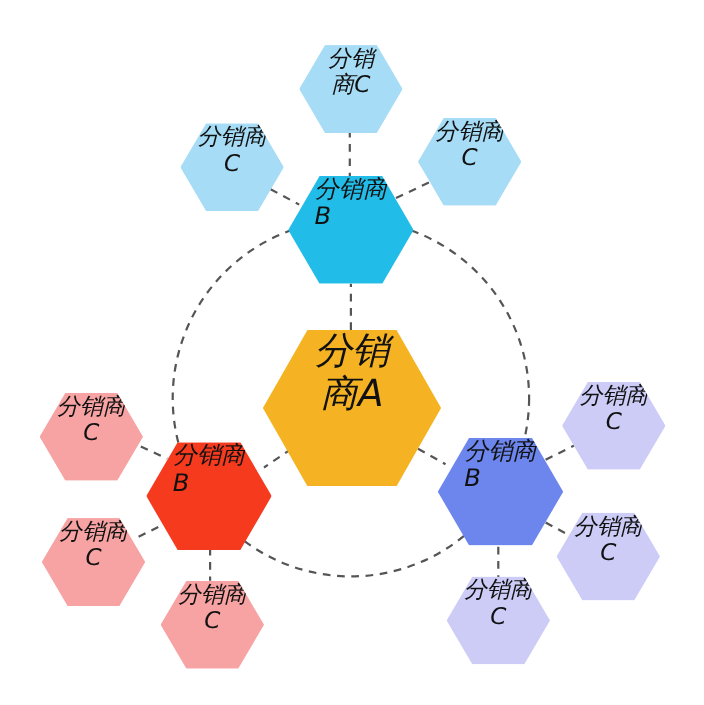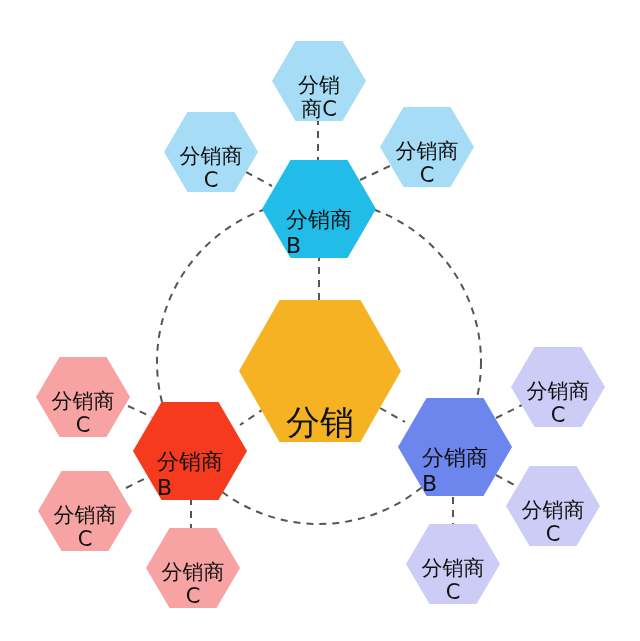--- a/index.html
+++ b/index.html
@@ -1,18 +1,18 @@
 <!DOCTYPE html>
 <html><head>
 <meta charset="utf-8">
 <style>
   html,body{margin:0;padding:0;background:#ffffff;}
   body{width:640px;height:641px;position:relative;overflow:hidden;font-family:"DejaVu Sans","Liberation Sans",sans-serif;}
   svg.lines{position:absolute;left:0;top:0;width:640px;height:641px;}
-  .hex{position:absolute;clip-path:polygon(25% 0,75% 0,100% 50%,75% 100%,25% 100%,0 50%);display:flex;align-items:flex-end;justify-content:center;text-align:center;color:#111;}
+  .hex{position:absolute;clip-path:polygon(25% 0,75% 0,100% 50%,75% 100%,25% 100%,0 50%);display:flex;align-items:flex-start;justify-content:center;text-align:center;color:#111;font-style:italic;}
   .hex .t{display:block;line-height:1.15;}
   .c{width:94px;height:80px;font-size:21px;}
   .b{width:114px;height:98px;font-size:22px;}
   .b .t{text-align:left;}
   .a{width:162px;height:142px;font-size:34px;}
 </style>
 </head>
 <body>
 
 <svg class="lines" viewBox="0 0 640 641">
@@ -31,21 +31,21 @@
     <line x1="126" y1="488" x2="148" y2="477"></line>
     <line x1="191" y1="498" x2="191" y2="528"></line>
 
     <line x1="496" y1="418" x2="522" y2="405"></line>
     <line x1="496" y1="475" x2="520" y2="488"></line>
     <line x1="453" y1="497" x2="453" y2="525"></line>
   </g>
 </svg>
 
 <div class="hex a" style="left:239px;top:300px;background:#F5B324;">
-  <span class="t"><span>分销</span><br></span>
+  <span class="t"><span>分销</span><br><span>商A</span></span>
 </div>
 
 <div class="hex b" style="left:262px;top:160px;background:#22BCE8;">
   <span class="t"><span>分销商</span><br><span>B</span></span>
 </div>
 <div class="hex c" style="left:164px;top:112px;background:#A6DCF5;">
   <span class="t"><span>分销商</span><br><span>C</span></span>
 </div>
 <div class="hex c" style="left:272px;top:41px;background:#A6DCF5;">
   <span class="t"><span>分销</span><br><span>商C</span></span>

